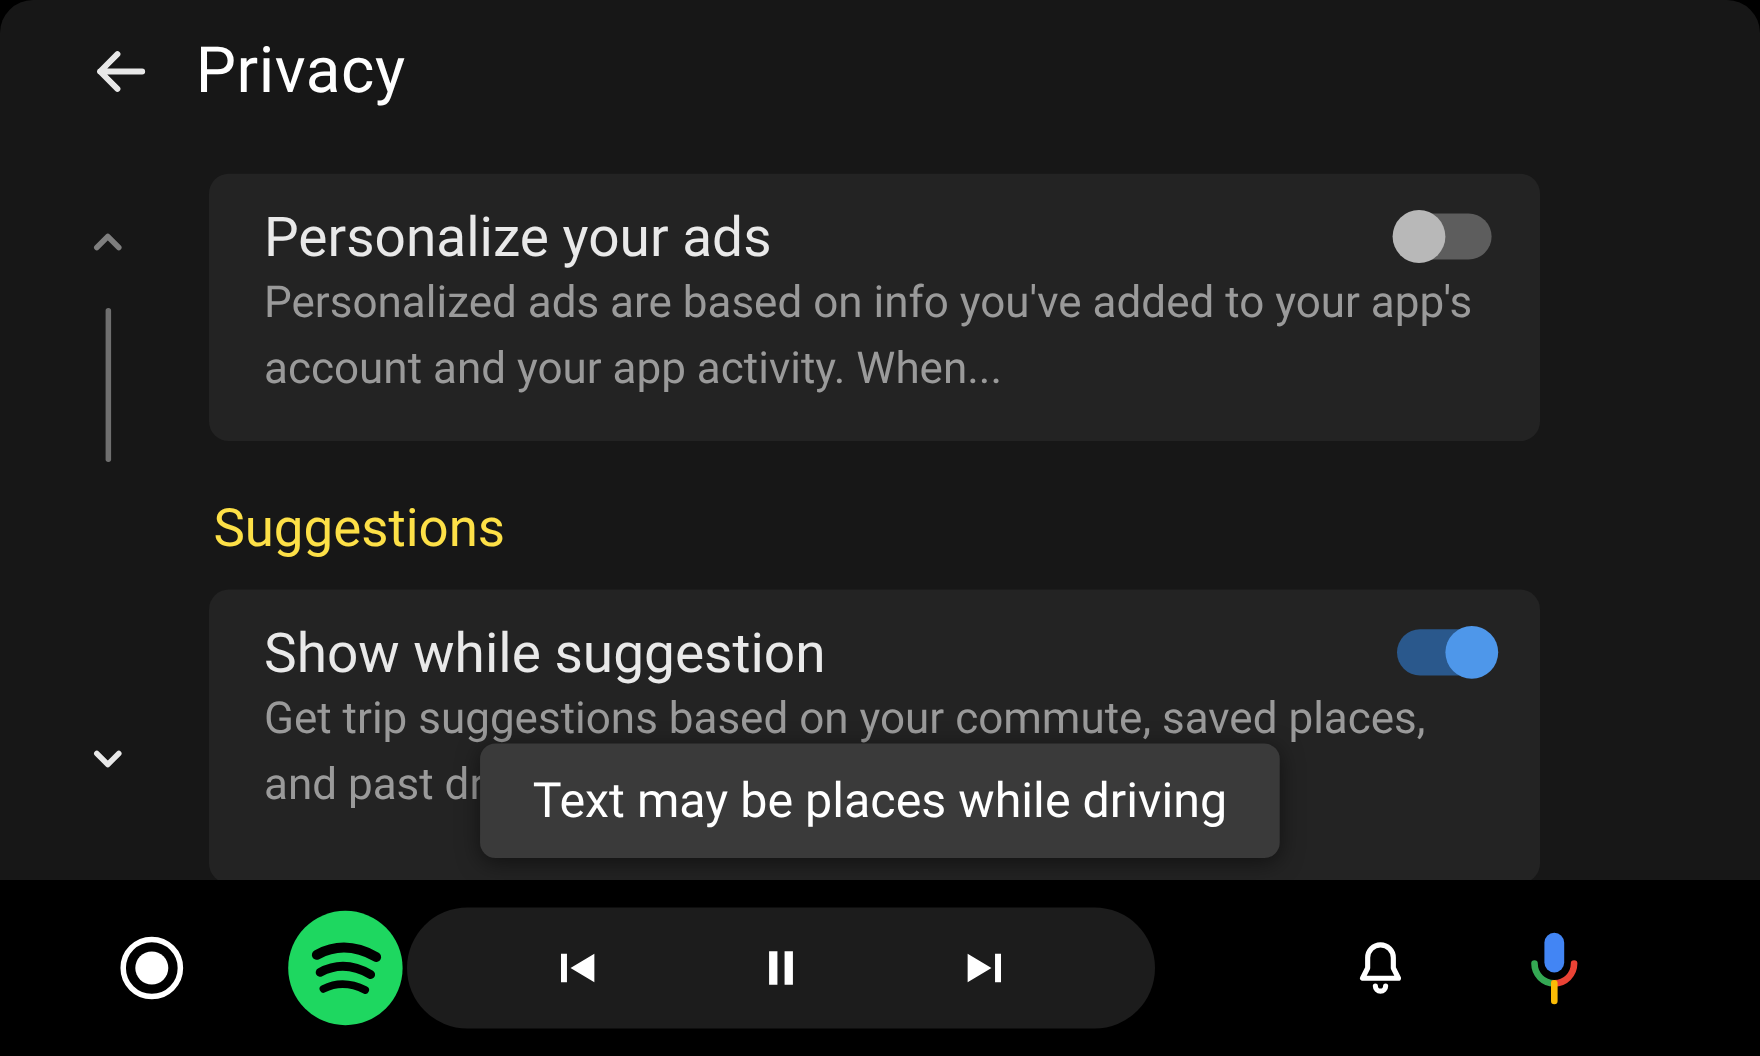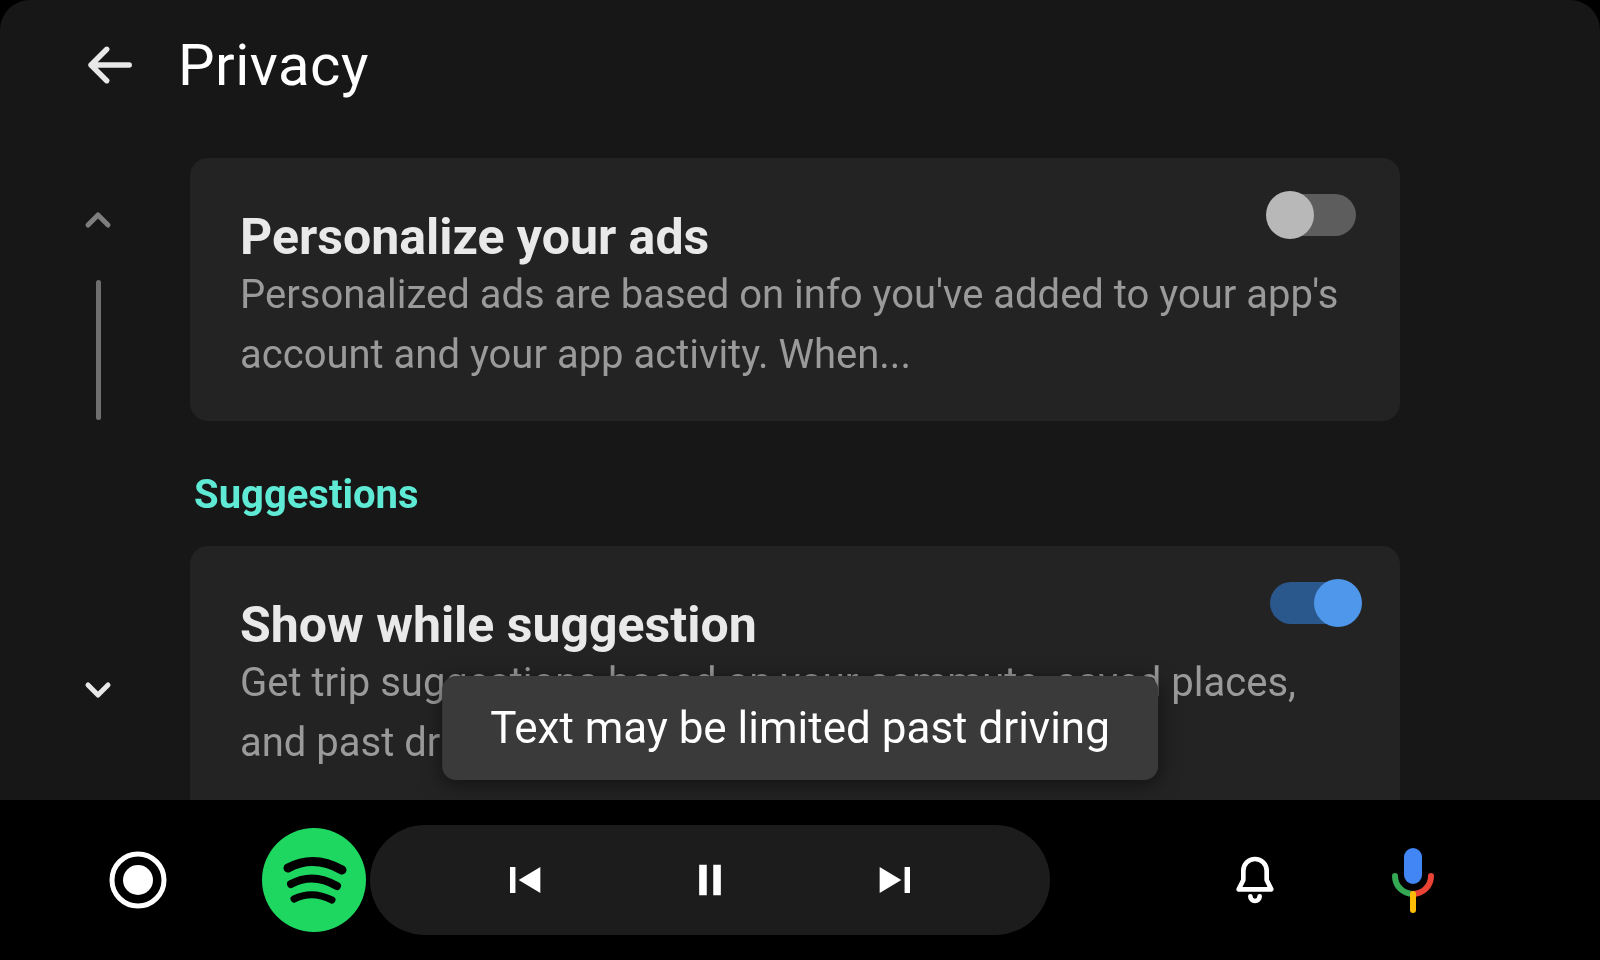--- a/index.html
+++ b/index.html
@@ -87,35 +87,34 @@
     background: #232323;
     border-radius: 18px;
     padding: 32px 50px 36px 50px;
     position: relative;
     box-sizing: border-box;
     margin-bottom: 30px;
   }
   .card-title {
     color: #e9e9e9;
     font-size: 50px;
-    font-weight: 700;
+    font-weight: 400;
     line-height: 1.1;
-    margin-top: 20px;
   }
   .card-sub {
     color: #9a9a9a;
     font-size: 40px;
     line-height: 1.5;
     font-weight: 400;
   }
   .section-label {
-    color: #5eead4;
-    font-size: 40px;
+    color: #fde047;
+    font-size: 48px;
     margin: 50px 0 28px 4px;
-    font-weight: 700;
+    font-weight: 400;
   }
 
   
   .toggle {
     position: absolute;
     right: 44px;
     top: 36px;
     width: 86px;
     height: 42px;
     border-radius: 21px;
@@ -248,21 +247,21 @@
       <div class="card" style="padding-bottom:60px">
         <div class="card-title">Show while suggestion</div>
         <div class="card-sub">Get trip suggestions based on your commute, saved places, and past drives</div>
         <div class="toggle on">
           <div class="knob"></div>
         </div>
       </div>
 
     </div>
 
-    <div class="toast">Text may be limited past driving</div>
+    <div class="toast">Text may be places while driving</div>
 
   </div>
 
   <div class="bottombar">
 
     <div class="sys-record">
       <svg viewBox="0 0 60 60" width="60" height="60">
         <circle cx="30" cy="30" r="26" fill="none" stroke="#fff" stroke-width="5"></circle>
         <circle cx="30" cy="30" r="15" fill="#fff"></circle>
       </svg>

